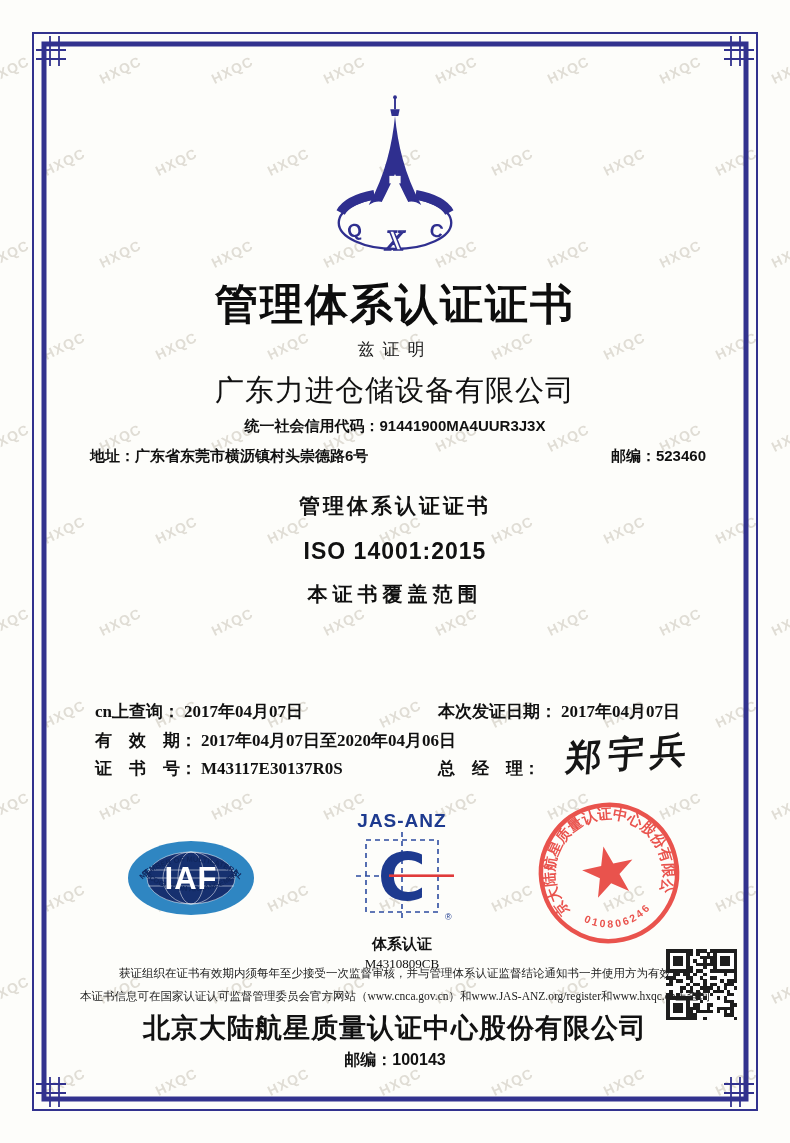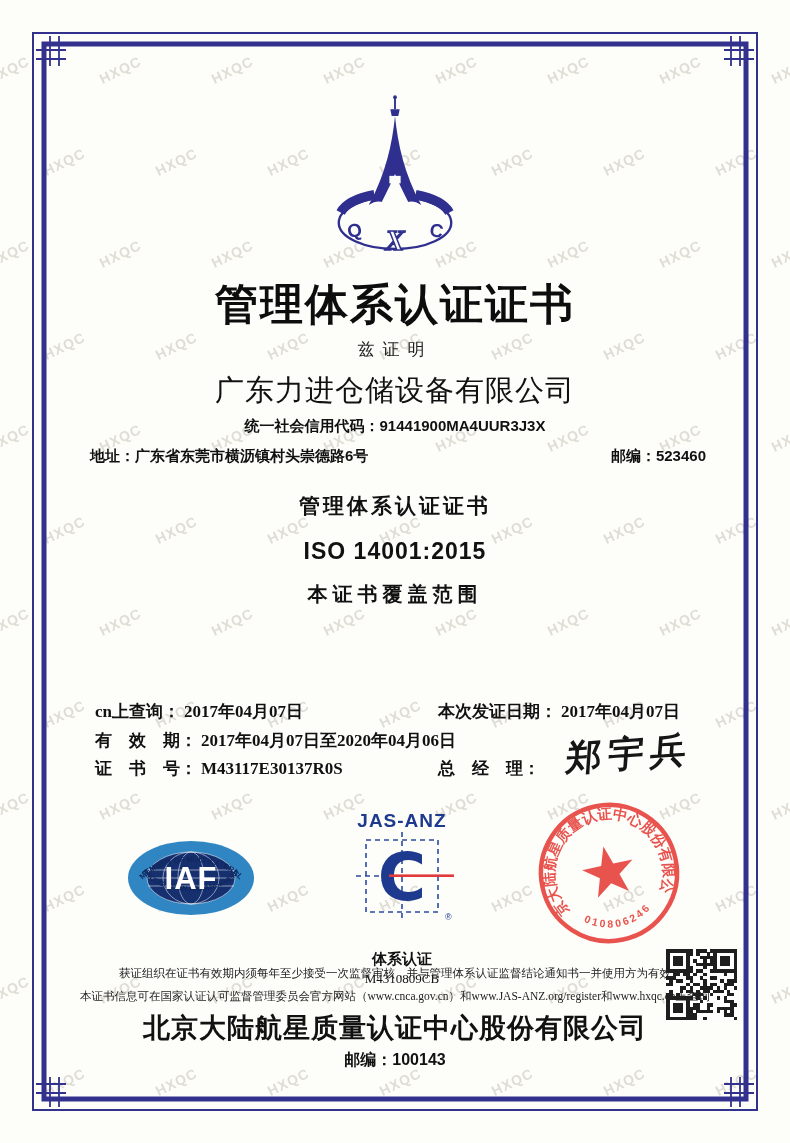--- a/index.html
+++ b/index.html
@@ -20,21 +20,21 @@
   .system{top:492px;font-size:21px;font-weight:700;letter-spacing:3px;font-family:"Liberation Serif",serif;}
   .iso{top:538px;font-size:23px;font-weight:700;letter-spacing:1px;}
   .scope-title{top:581px;font-size:20px;font-weight:700;letter-spacing:5px;font-family:"Liberation Serif",serif;}
   .scope{top:611px;left:90px;width:622px;font-size:21px;font-weight:700;line-height:33px;
          font-family:"Liberation Serif",serif;}
   .drow{position:absolute;font-size:17px;font-weight:700;font-family:"Liberation Serif",serif;}
   .dval{margin-left:4px;}
   .signature{left:566px;top:730px;font-size:36px;font-weight:700;font-family:"Liberation Serif",serif;
              transform:rotate(-4deg) skewX(-8deg);letter-spacing:6px;color:#161616;}
   .jas-wrap{left:342px;top:810px;width:120px;text-align:center;}
-  .jas-cap1{font-size:15px;font-weight:700;font-family:"Liberation Serif",serif;margin-top:16px;}
+  .jas-cap1{font-size:15px;font-weight:700;font-family:"Liberation Serif",serif;margin-top:1px;}
   .jas-cap2{font-size:13px;font-family:"Liberation Serif",serif;margin-top:2px;}
   .stamp{left:531px;top:795px;opacity:.92;pointer-events:none;}
   .qr{left:666px;top:949px;width:71px;height:71px;background:#fff;}
   .qr i{position:absolute;width:3.6px;height:3.6px;background:#1e1e1e;}
   .notice{font-size:11.5px;font-family:"Liberation Serif",serif;color:#222;letter-spacing:0px;}
   .n1{top:966px;}
   .n2{top:989px;}
   .issuer{top:1010px;font-size:27px;font-weight:700;letter-spacing:1px;}
   .issuer-addr{top:1050px;font-size:16px;font-weight:700;display:flex;justify-content:center;gap:46px;}
 </style>

